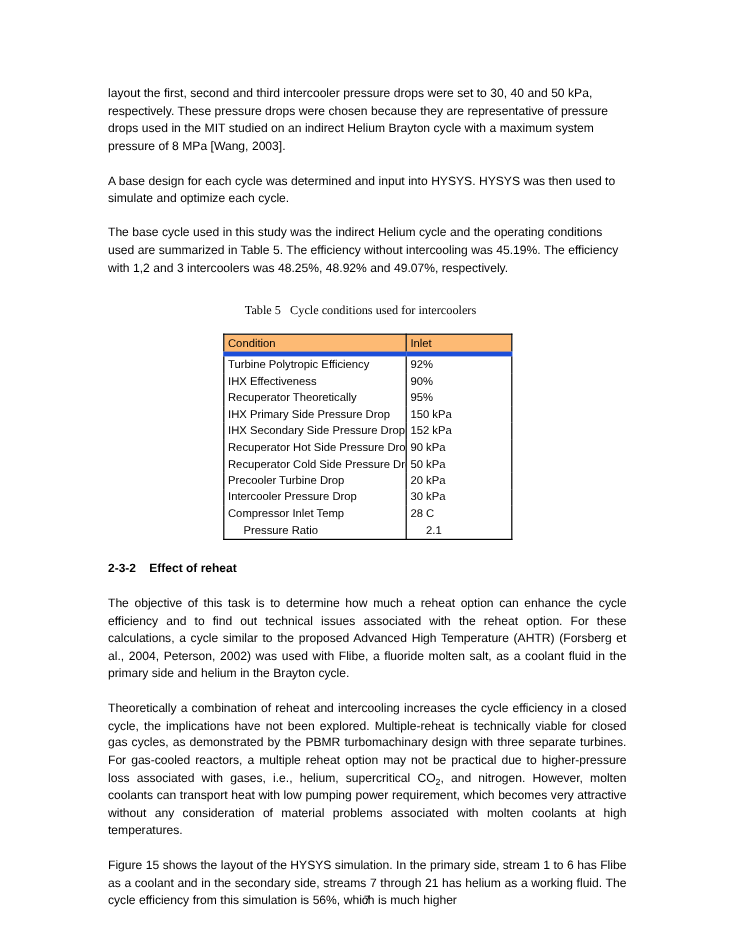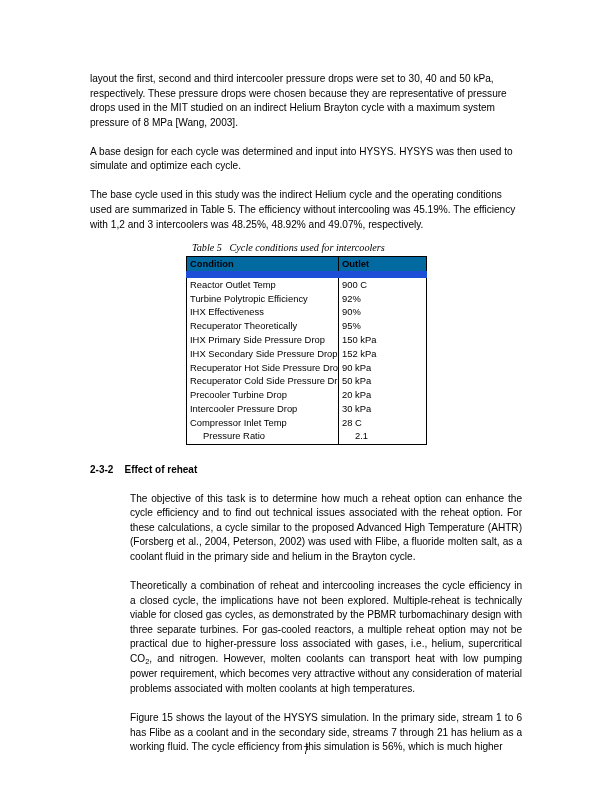--- a/index.html
+++ b/index.html
@@ -34,35 +34,33 @@
     margin: 0 0 0 0;
     font-size: 10.1px;
     line-height: 14.55px;
     text-align: left;
     letter-spacing: -0.01px;
     word-spacing: 0.1px;
   }
   p.justified {
     text-align: justify;
     text-justify: inter-word;
-    margin-left: 40px;
   }
   .gap-para { height: 14.6px; }
   .gap-small { height: 10px; }
 
   
   .table-caption {
     font-family: "Liberation Serif", serif;
     font-size: 10.2px;
     line-height: 12px;
-    margin: 0;
+    margin: 12px;
     padding-left: 102px;
     white-space: pre;
     color: #000;
-    font-style: italic;
   }
 
   
   .table-wrap {
     margin-top: 2px;
     padding-left: 96px;
   }
   table.cond-table {
     border-collapse: collapse;
     width: 240px;
@@ -79,24 +77,24 @@
     padding: 0.3px 2px 0.3px 3px;
     height: 13.2px;
     line-height: 12.6px;
     text-align: left;
     vertical-align: middle;
     white-space: nowrap;
     overflow: hidden;
     font-weight: normal;
   }
   table.cond-table thead th {
-    background: #0369a1;
-    font-weight: bold;
+    background: #fdba74;
+    font-weight: normal;
     border-top: 1px solid #000000;
-    border-bottom: 7px solid #1d4ed8;
+    border-bottom: 4px solid #1d4ed8;
     height: 13.6px;
   }
   table.cond-table tbody tr:last-child td {
     border-bottom: 1px solid #000000;
     padding-left: 16px;
   }
 
   
   h3.section-heading {
     margin: 0;
@@ -146,28 +144,24 @@
 
     <div class="table-wrap">
       <table class="cond-table">
         <colgroup>
             <col class="c1">
             <col class="c2">
           </colgroup>
         <thead>
           <tr>
             <th>Condition</th>
-            <th>Outlet</th>
+            <th>Inlet</th>
           </tr>
         </thead>
         <tbody>
-          <tr>
-            <td>Reactor Outlet Temp</td>
-            <td>900 C</td>
-          </tr>
           <tr>
             <td>Turbine Polytropic Efficiency</td>
             <td>92%</td>
           </tr>
           <tr>
             <td>IHX Effectiveness</td>
             <td>90%</td>
           </tr>
           <tr>
             <td>Recuperator Theoretically</td>

